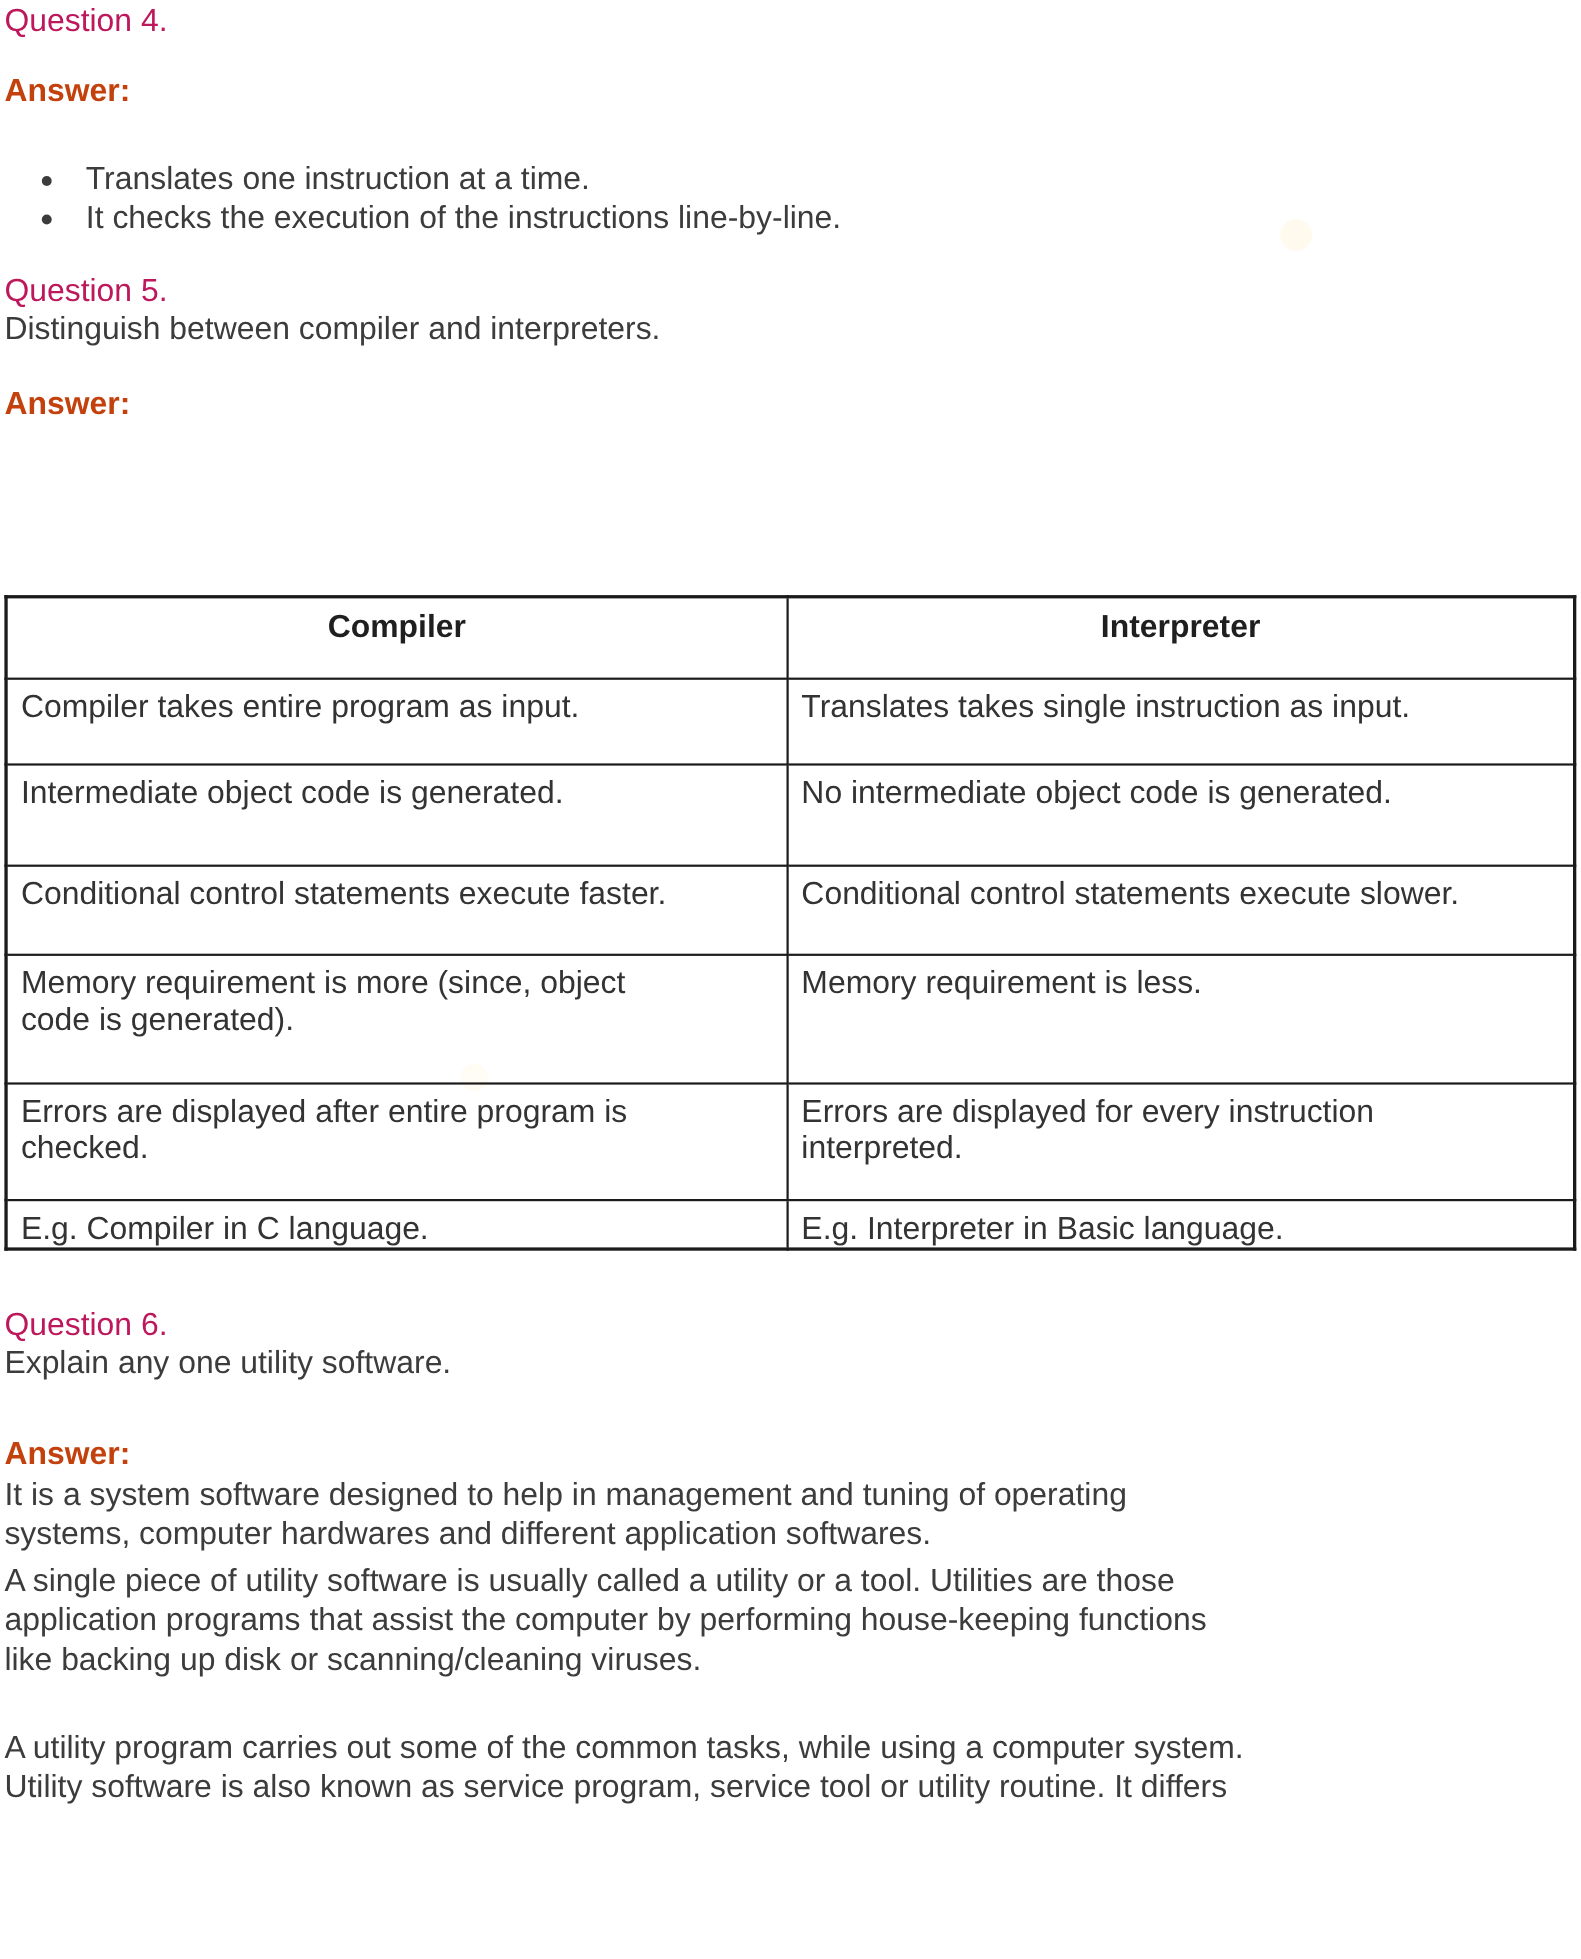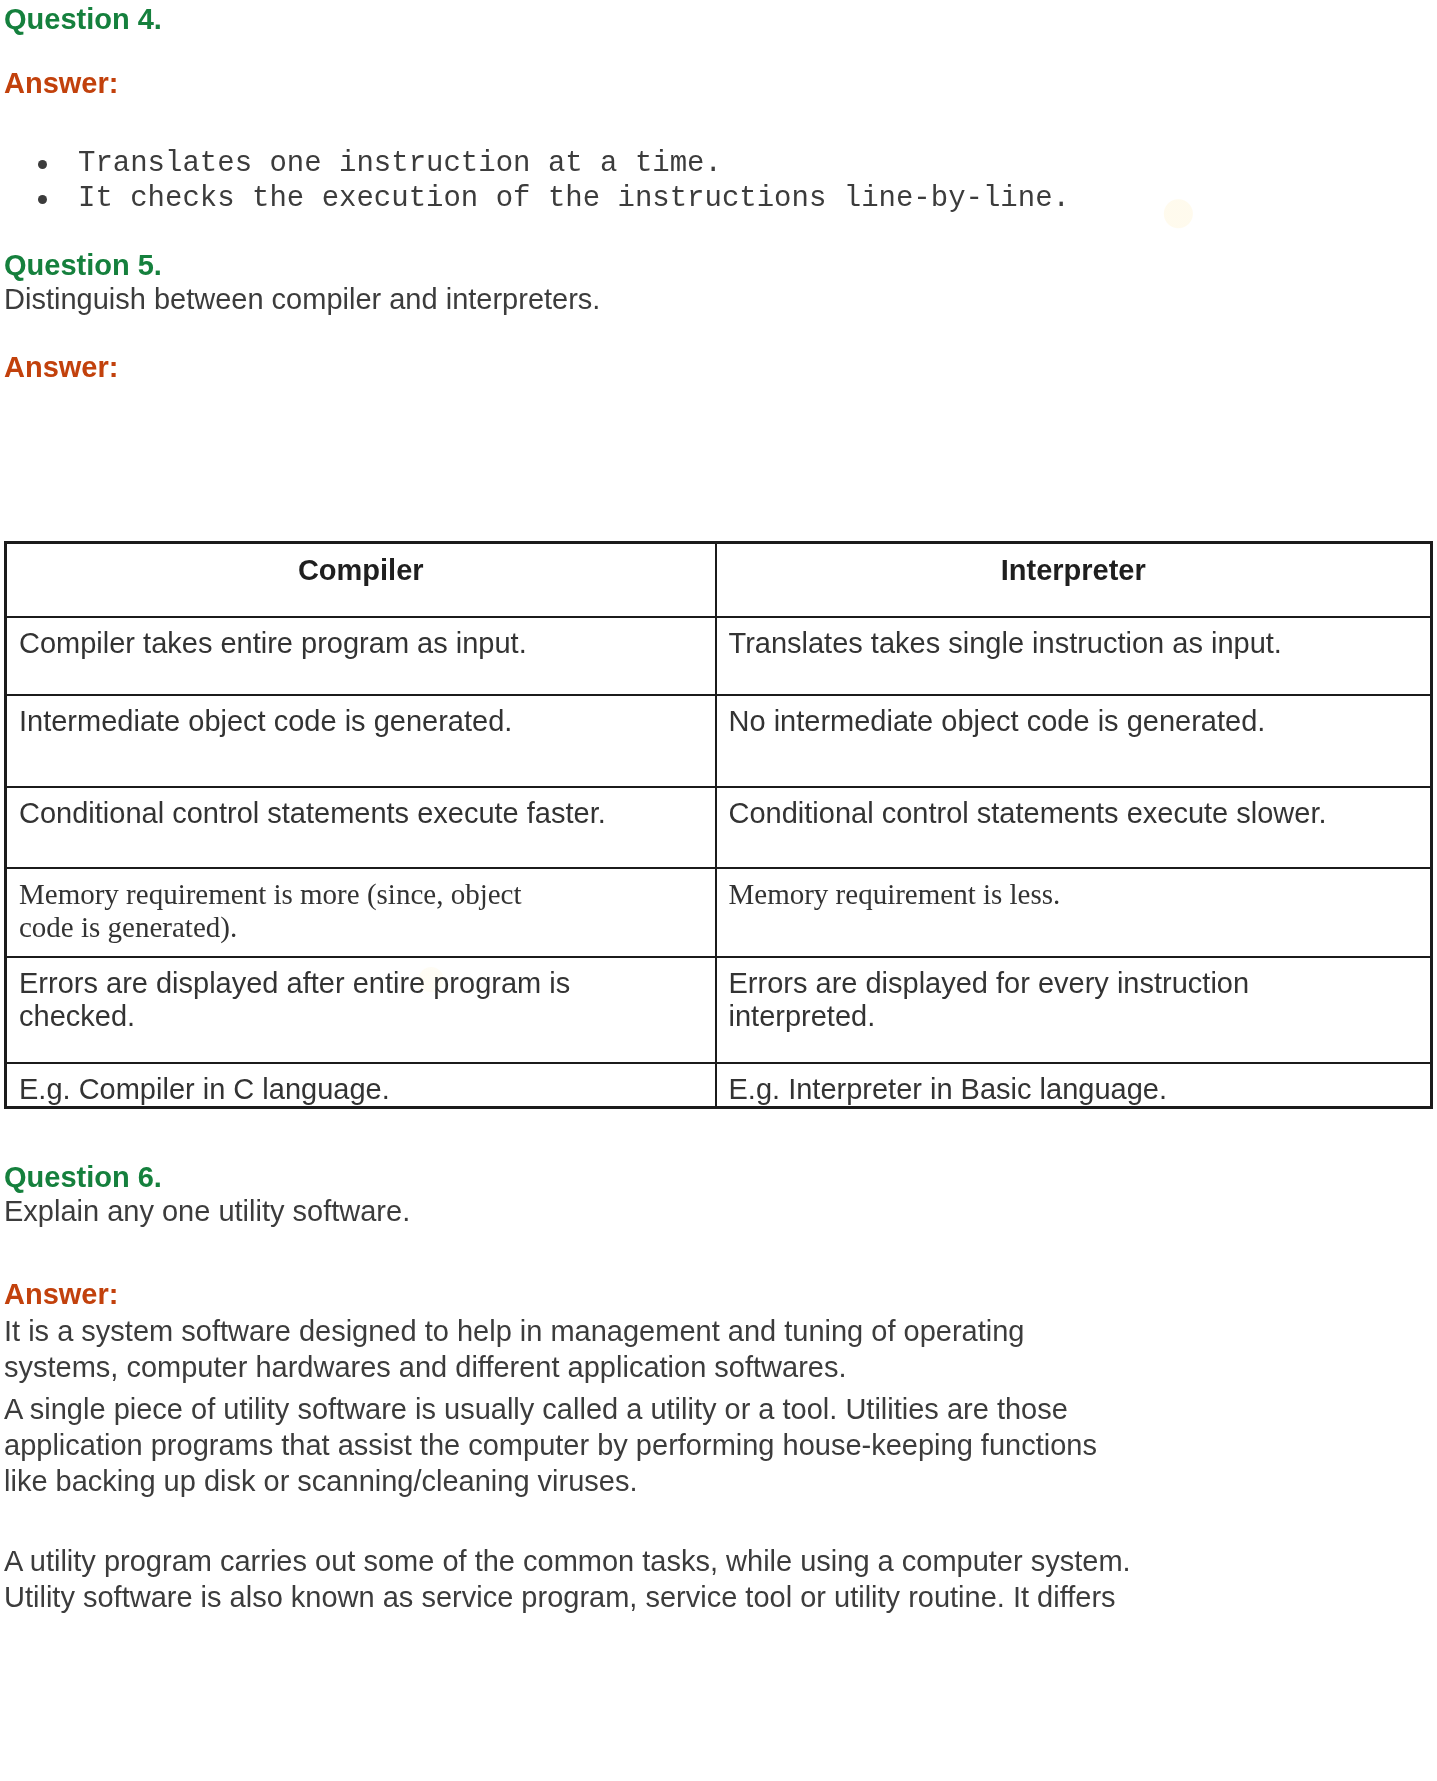--- a/index.html
+++ b/index.html
@@ -12,36 +12,36 @@
       radial-gradient(circle at 82% 12%, rgba(255,246,220,0.5) 0 14px, transparent 15px),
       radial-gradient(circle at 30% 55%, rgba(255,248,228,0.4) 0 12px, transparent 13px),
       #ffffff;
     font-family: "Liberation Sans", sans-serif;
     font-size: 29px;
     color: #3c3c3c;
   }
   .page { width: 1437px; padding: 2px 8px 0 4px; }
 
   .q-heading {
-    font-weight: bold;
-    color: #15803d;
+    font-weight: normal;
+    color: #be185d;
     line-height: 34px;
   }
   .a-heading {
     font-weight: bold;
     color: #c2410c;
     line-height: 34px;
   }
   .q-text { line-height: 34px; }
   .para { white-space: pre-line; line-height: 34px; }
 
   .mt-answer4   { margin-top: 30px; }
   .mt-anspara4  { margin-top: 1px; }
   .bullet-list  { margin: 46px 0 0 0; padding: 0; list-style: none; }
-  .bullet-item  { position: relative; padding-left: 74px; line-height: 35px; font-family: Liberation Mono, monospace; }
+  .bullet-item  { position: relative; padding-left: 74px; line-height: 35px; }
   .bullet-item .dot {
     position: absolute;
     left: 34px; top: 14px;
     width: 9px; height: 9px;
     border-radius: 50%;
     background: #3c3c3c;
   }
   .mt-q5        { margin-top: 32px; }
   .mt-answer5   { margin-top: 34px; }
 
@@ -65,21 +65,21 @@
     text-align: center;
     font-weight: bold;
     color: #1f1f1f;
     padding-top: 10px;
   }
   table.compare td { color: #333333; }
   tr.r-head { height: 74px; }
   tr.r-0 { height: 78px; }
   tr.r-1 { height: 92px; }
   tr.r-2 { height: 81px; }
-  tr.r-3 { height: 89px; font-family: Liberation Serif, serif; }
+  tr.r-3 { height: 117px; }
   tr.r-4 { height: 106px; }
   tr.r-5 { height: 44px; }
 
   .mt-q6        { margin-top: 51px; }
   .mt-answer6   { margin-top: 49px; }
   .mt-p1        { margin-top: 2px; line-height: 36px; }
   .mt-p2        { margin-top: 6px; line-height: 36px; }
   .mt-p3        { margin-top: 44px; line-height: 36px; }
 </style>
 </head>

